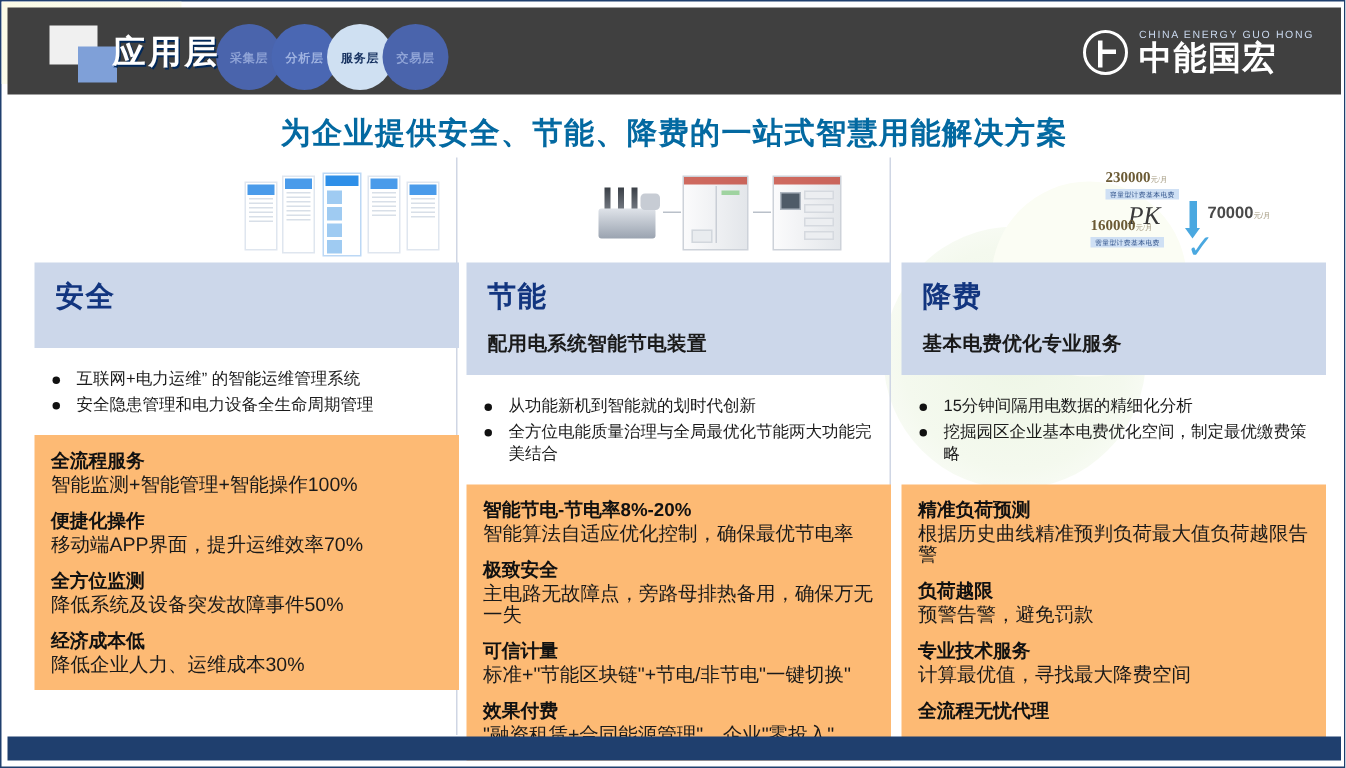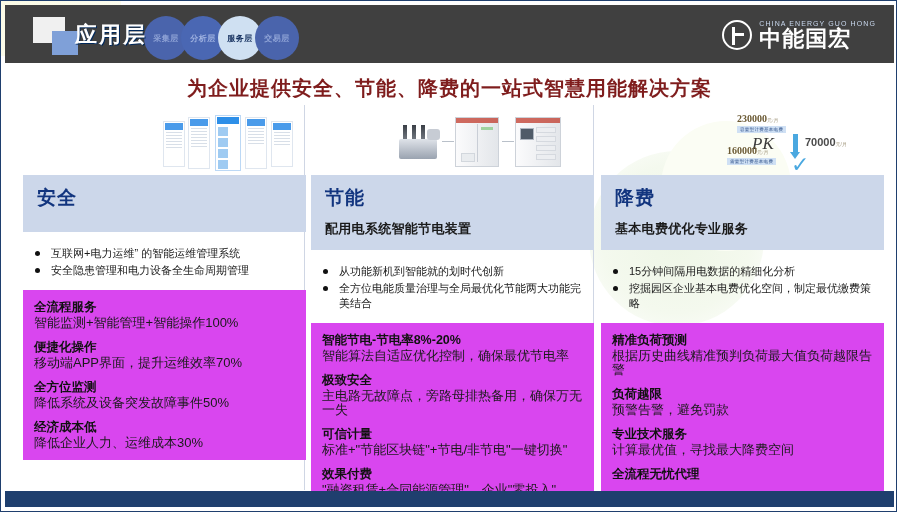--- a/index.html
+++ b/index.html
@@ -59,21 +59,21 @@
     width: 12px; height: 3px; background: #ffffff;
   }
   .brand-text { display: flex; flex-direction: column; justify-content: center; }
   .brand-en { font-size: 7px; color: #c9d8ee; letter-spacing: 1.1px; margin-bottom: 1px; }
   .brand-cn { font-size: 22px; font-weight: bold; color: #ffffff; letter-spacing: 1px; line-height: 1; }
 
   
   #main-title {
     position: absolute; left: 0; top: 74px; width: 897px;
     text-align: center;
-    font-size: 20px; font-weight: bold; color: #7f1d1d;
+    font-size: 20px; font-weight: bold; color: #0369a1;
     letter-spacing: 1px;
   }
 
   
   .deco { position: absolute; border-radius: 50%; }
   #deco-green1 { left: 588px; top: 150px; width: 175px; height: 175px;
                  background: radial-gradient(circle at 50% 50%, #eef6e6 0%, #f4f9ee 60%, #ffffff 100%); }
   #deco-green2 { left: 660px; top: 120px; width: 130px; height: 130px;
                  background: #fbfdf4; }
   #deco-yellow { left: 735px; top: 104px; width: 120px; height: 55px;
@@ -161,21 +161,21 @@
   .col-sub  { font-size: 13px; font-weight: bold; color: #1a1a1a; letter-spacing: .3px; }
 
   
   .bullets { position: relative; padding: 14px 4px 10px 6px; }
   .bullet { position: relative; padding-left: 22px; font-size: 11px; color: #1a1a1a;
             line-height: 15px; margin-bottom: 2px; }
   .bullet::before { content: ""; position: absolute; left: 6px; top: 5px;
                     width: 5px; height: 5px; border-radius: 50%; background: #111111; }
 
   
-  .detail-panel { position: relative; background: #d946ef; padding: 9px 11px 10px 11px; }
+  .detail-panel { position: relative; background: #fdba74; padding: 9px 11px 10px 11px; }
   .detail-item { margin-bottom: 9px; }
   .detail-item:last-child { margin-bottom: 0; }
   .detail-title { font-size: 12.5px; font-weight: bold; color: #111111; line-height: 16px; margin-bottom: 1px; }
   .detail-desc  { font-size: 13px; color: #1a1a1a; line-height: 14px; }
 
   
   #footer { position: absolute; left: 4px; bottom: 4px; width: 889px; height: 16px; background: #1f3f6e; }
 </style>
 </head>
 <body>

